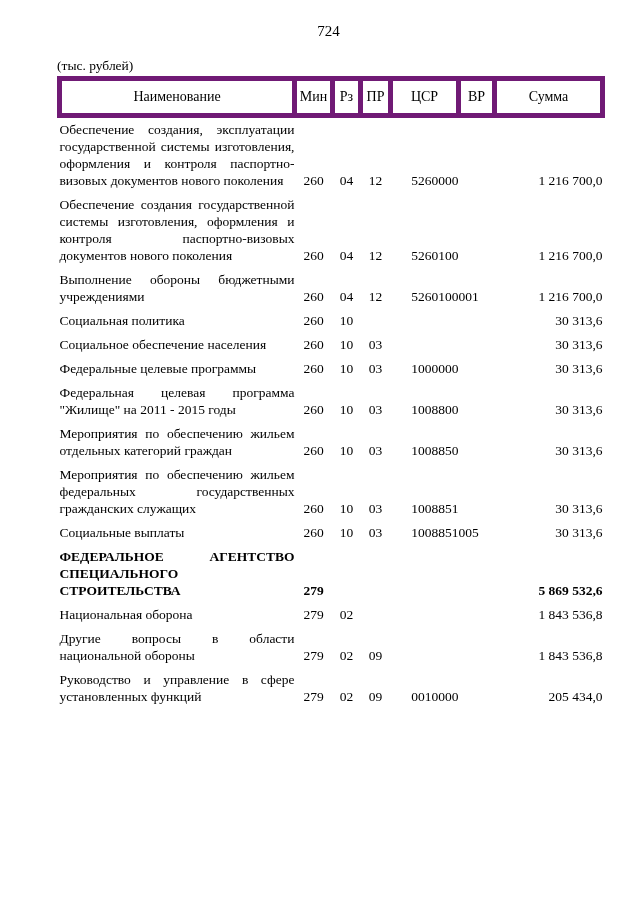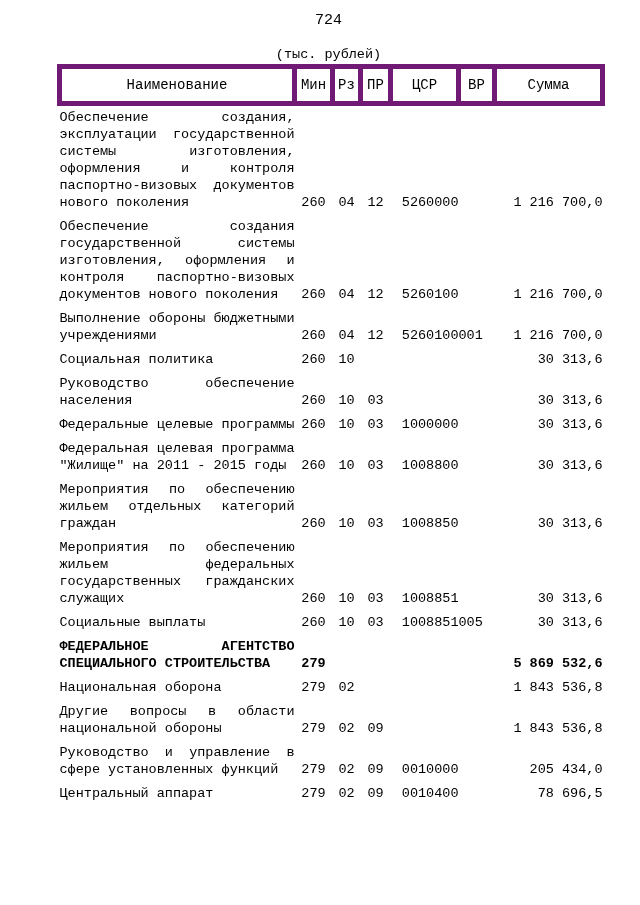--- a/index.html
+++ b/index.html
@@ -5,33 +5,33 @@
   html, body {
     margin: 0;
     padding: 0;
     background: #ffffff;
   }
   .page {
     position: relative;
     width: 640px;
     height: 905px;
     background: #ffffff;
-    font-family: Liberation Mono, monospace;
+    font-family: Liberation Serif, serif;
     color: #000000;
     box-sizing: border-box;
-    padding: 12px 40px 0 57px;
+    padding: 23px 40px 0 57px;
     overflow: hidden;
   }
   .page-number {
     text-align: center;
     font-size: 15px;
     margin-bottom: 18px;
   }
   .units-note {
-    text-align: center;
+    text-align: left;
     font-size: 13.5px;
     margin-bottom: 2px;
   }
   table.budget {
     border-collapse: collapse;
     width: 543px;
     table-layout: fixed;
     font-size: 13.5px;
   }
   table.budget col.c-name { width: 235px; }
@@ -127,21 +127,21 @@
         <tr>
           <td class="col-name">Социальная политика</td>
           <td class="col-min">260</td>
           <td class="col-rz">10</td>
           <td class="col-pr"></td>
           <td class="col-csr"></td>
           <td class="col-vr"></td>
           <td class="col-sum">30 313,6</td>
         </tr>
         <tr>
-          <td class="col-name">Руководство обеспечение населения</td>
+          <td class="col-name">Социальное обеспечение населения</td>
           <td class="col-min">260</td>
           <td class="col-rz">10</td>
           <td class="col-pr">03</td>
           <td class="col-csr"></td>
           <td class="col-vr"></td>
           <td class="col-sum">30 313,6</td>
         </tr>
         <tr>
           <td class="col-name">Федеральные целевые программы</td>
           <td class="col-min">260</td>
@@ -216,24 +216,15 @@
         </tr>
         <tr>
           <td class="col-name">Руководство и управление в сфере установленных функций</td>
           <td class="col-min">279</td>
           <td class="col-rz">02</td>
           <td class="col-pr">09</td>
           <td class="col-csr">0010000</td>
           <td class="col-vr"></td>
           <td class="col-sum">205 434,0</td>
         </tr>
-        <tr>
-          <td class="col-name">Центральный аппарат</td>
-          <td class="col-min">279</td>
-          <td class="col-rz">02</td>
-          <td class="col-pr">09</td>
-          <td class="col-csr">0010400</td>
-          <td class="col-vr"></td>
-          <td class="col-sum">78 696,5</td>
-        </tr>
       </tbody>
   </table>
 </div>
 
 </body></html>

